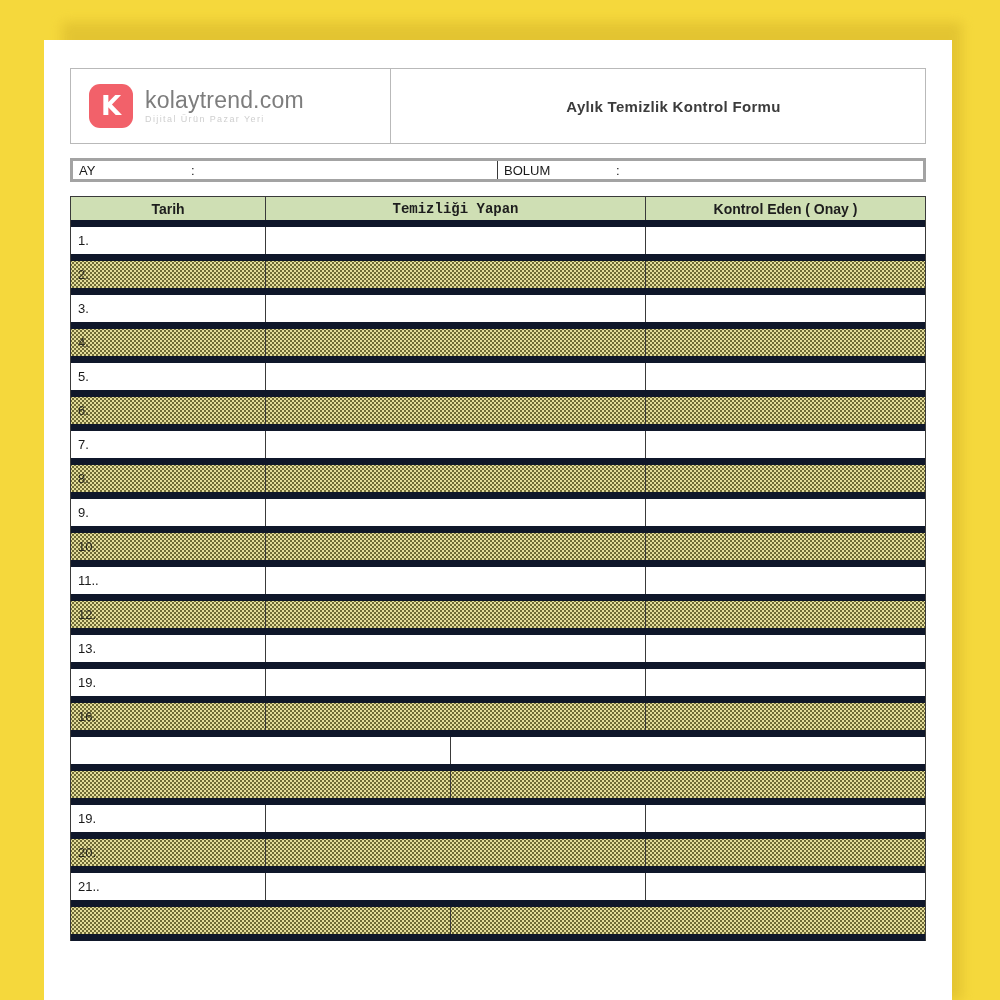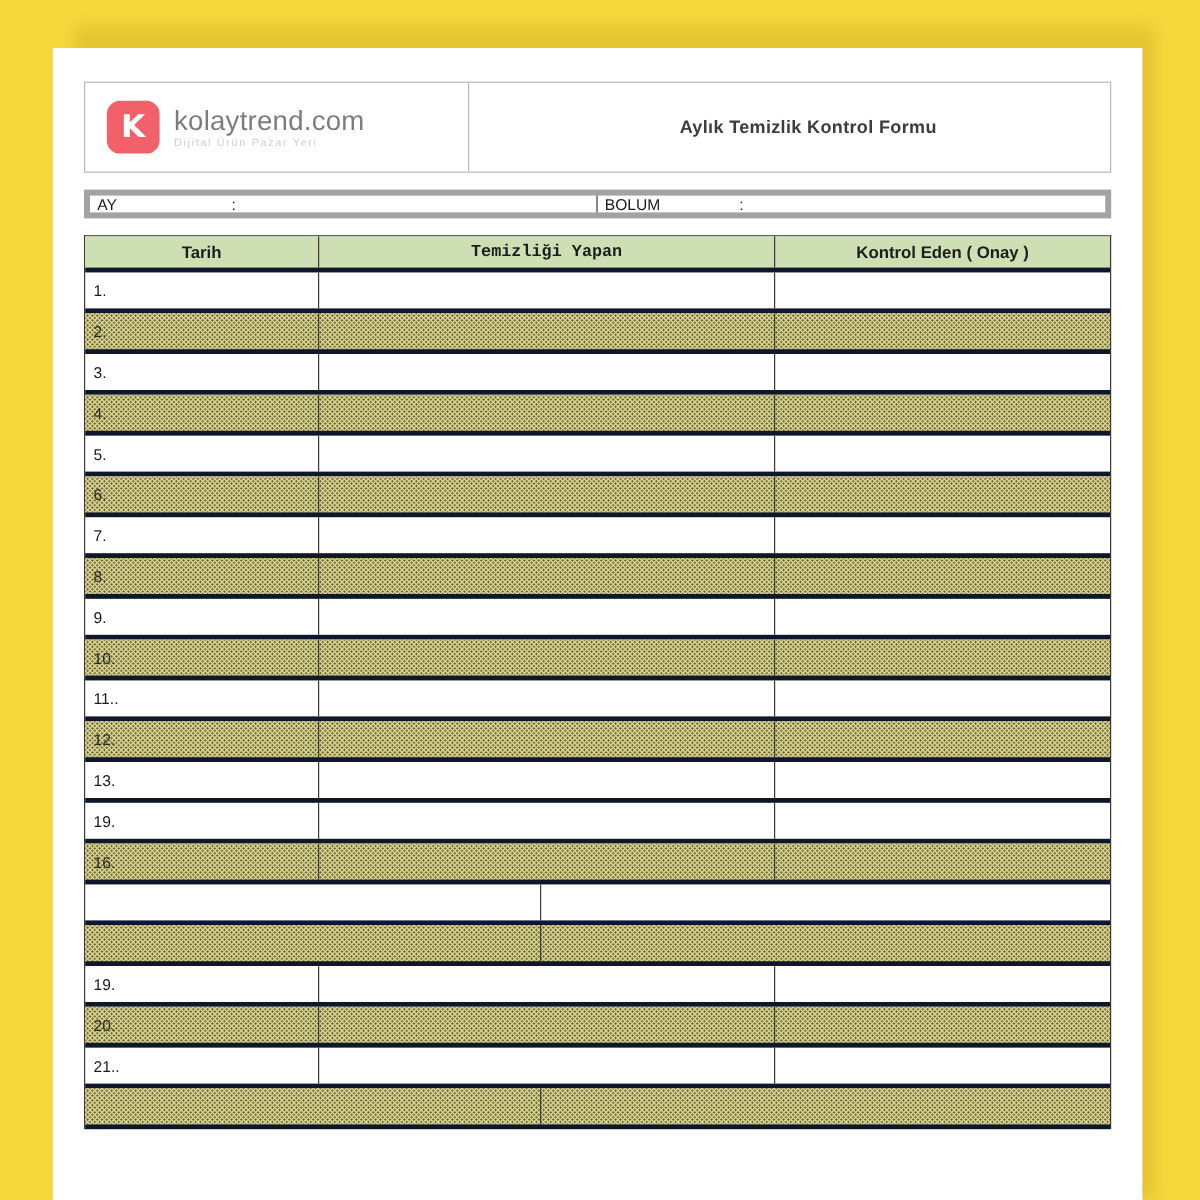--- a/index.html
+++ b/index.html
@@ -100,21 +100,21 @@
     font-weight: bold;
     color: #3c3c3c;
     letter-spacing: 0.3px;
     margin-left: 31px;
   }
 
   
   .meta-row {
     display: flex;
     margin-top: 14px;
-    border: 5px solid #a3a3a3;
+    border: 3px solid #a3a3a3;
     height: 24px;
     box-sizing: border-box;
     font-size: 13px;
     color: #1a1a1a;
   }
   .meta-cell {
     display: flex;
     align-items: center;
     box-sizing: border-box;
     padding-left: 6px;
@@ -139,21 +139,21 @@
   .grid {
     margin-top: 14px;
     border: 1px solid #3a3a3a;
     border-bottom: none;
     box-sizing: border-box;
   }
   .grid-row {
     display: flex;
     height: 34px;
     box-sizing: border-box;
-    border-bottom: 4px solid #0f172a;
+    border-bottom: 7px solid #0f172a;
   }
   .grid-row.head {
     height: 30px;
     background: #cfdfb4;
   }
   .cell {
     box-sizing: border-box;
     border-right: 1px solid #3a3a3a;
     display: flex;
     align-items: center;

